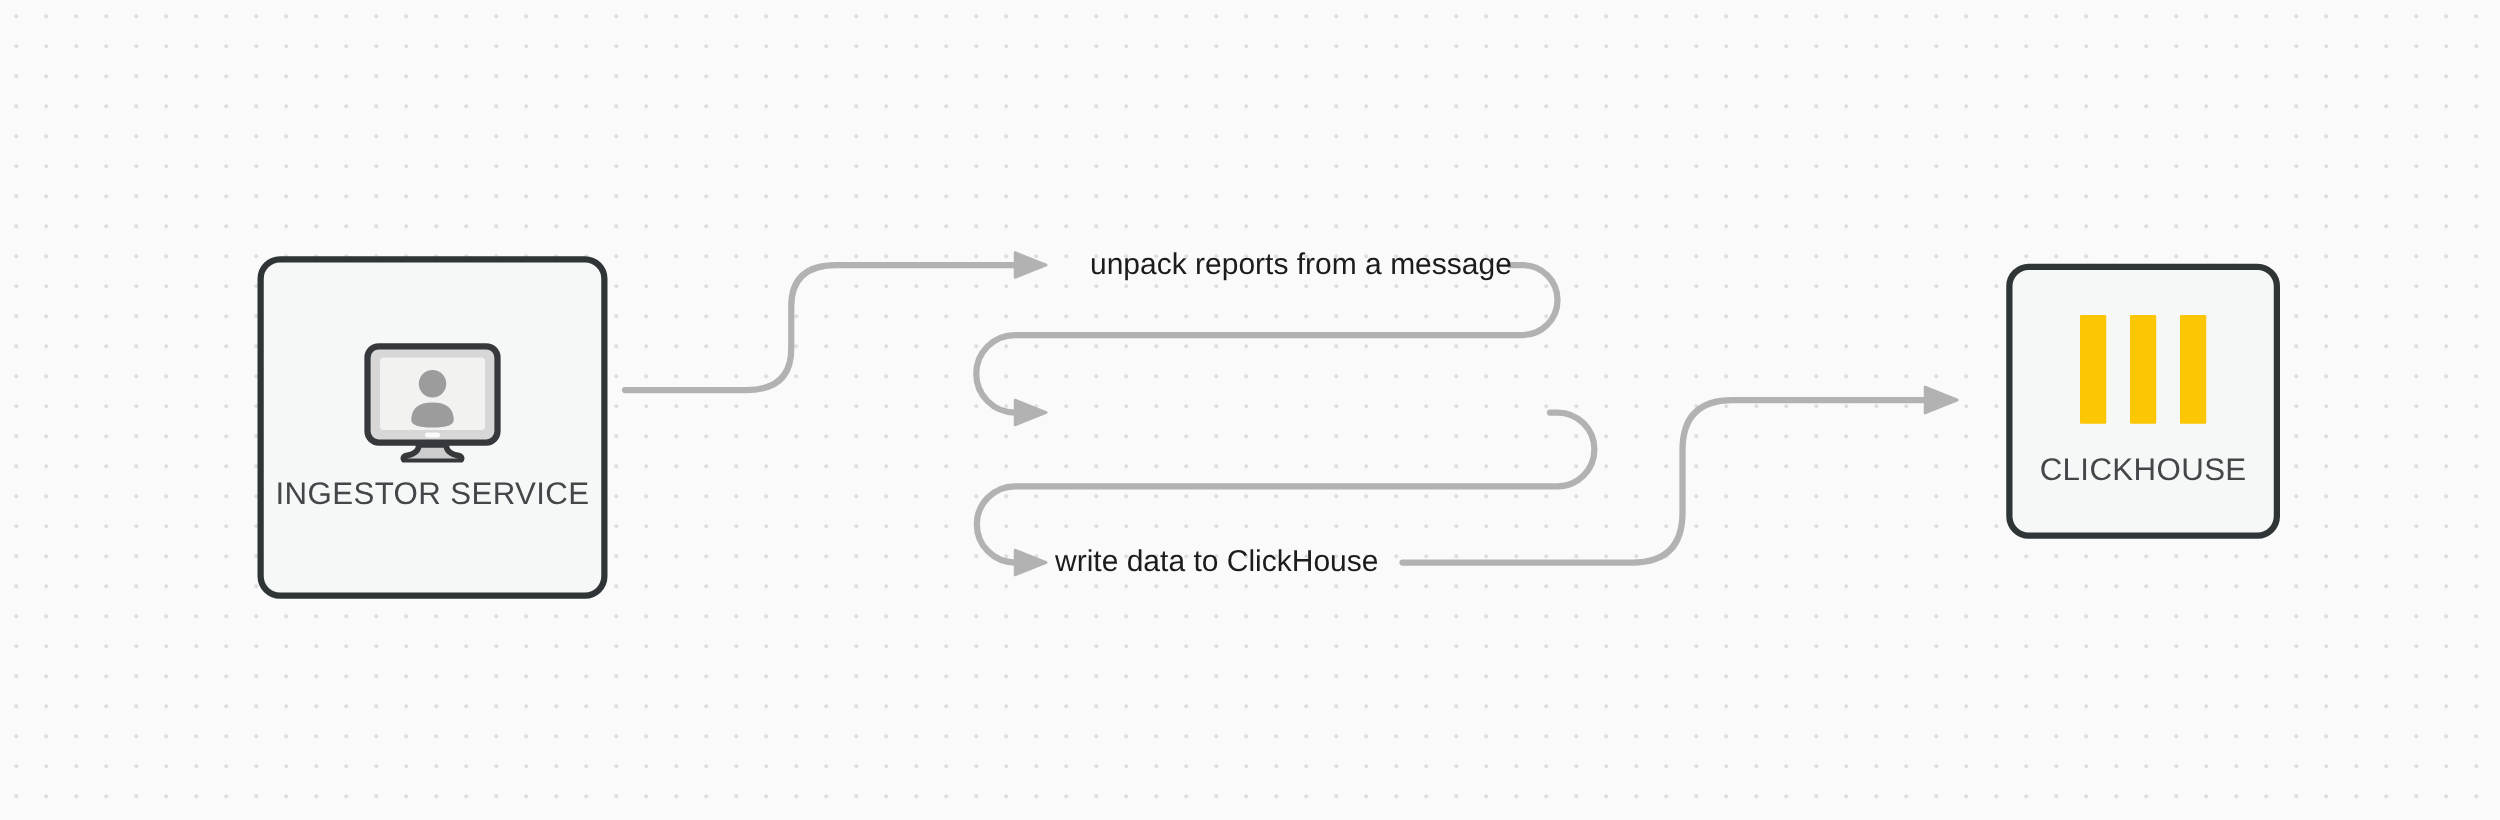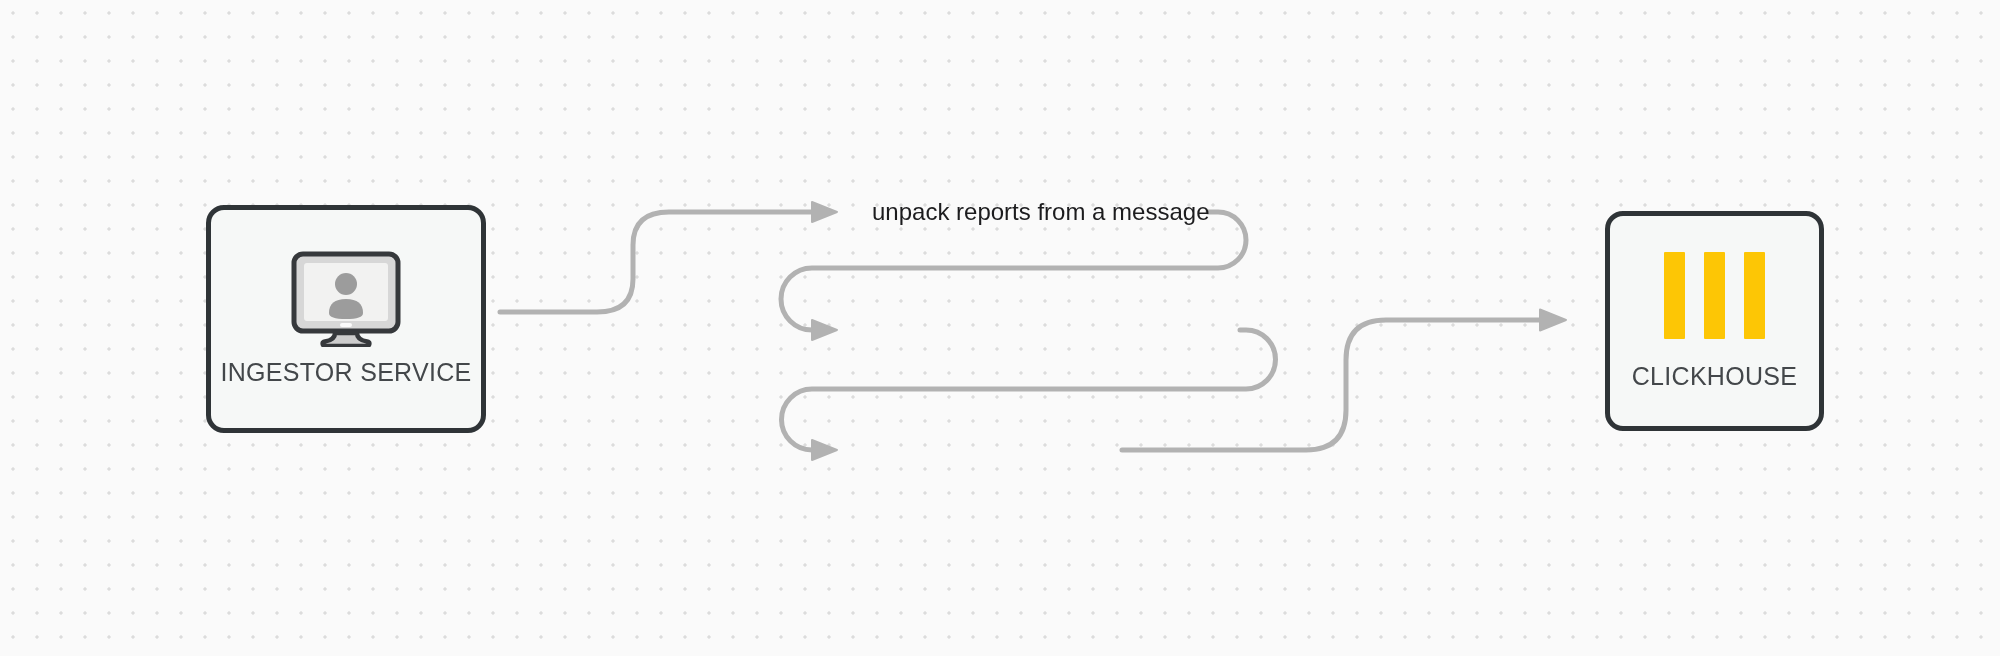--- a/index.html
+++ b/index.html
@@ -44,21 +44,21 @@
     border-radius: 18px;
     display: flex;
     flex-direction: column;
     align-items: center;
     justify-content: center;
   }
   .node-ingestor {
     left: 206px;
     top: 205px;
     width: 280px;
-    height: 228px;
+    height: 274px;
     gap: 12px;
   }
   .node-clickhouse {
     left: 1605px;
     top: 211px;
     width: 219px;
     height: 220px;
     gap: 24px;
   }
   .node-label {
@@ -124,14 +124,15 @@
   <div class="node node-clickhouse">
     <div class="ch-logo">
       <div class="ch-bar"></div>
       <div class="ch-bar"></div>
       <div class="ch-bar"></div>
     </div>
     <div class="node-label">CLICKHOUSE</div>
   </div>
 
   <div class="step-label step-1">unpack reports from a message</div>
+  <div class="step-label step-3">write data to ClickHouse</div>
 
 </div>
 
 </body></html>

